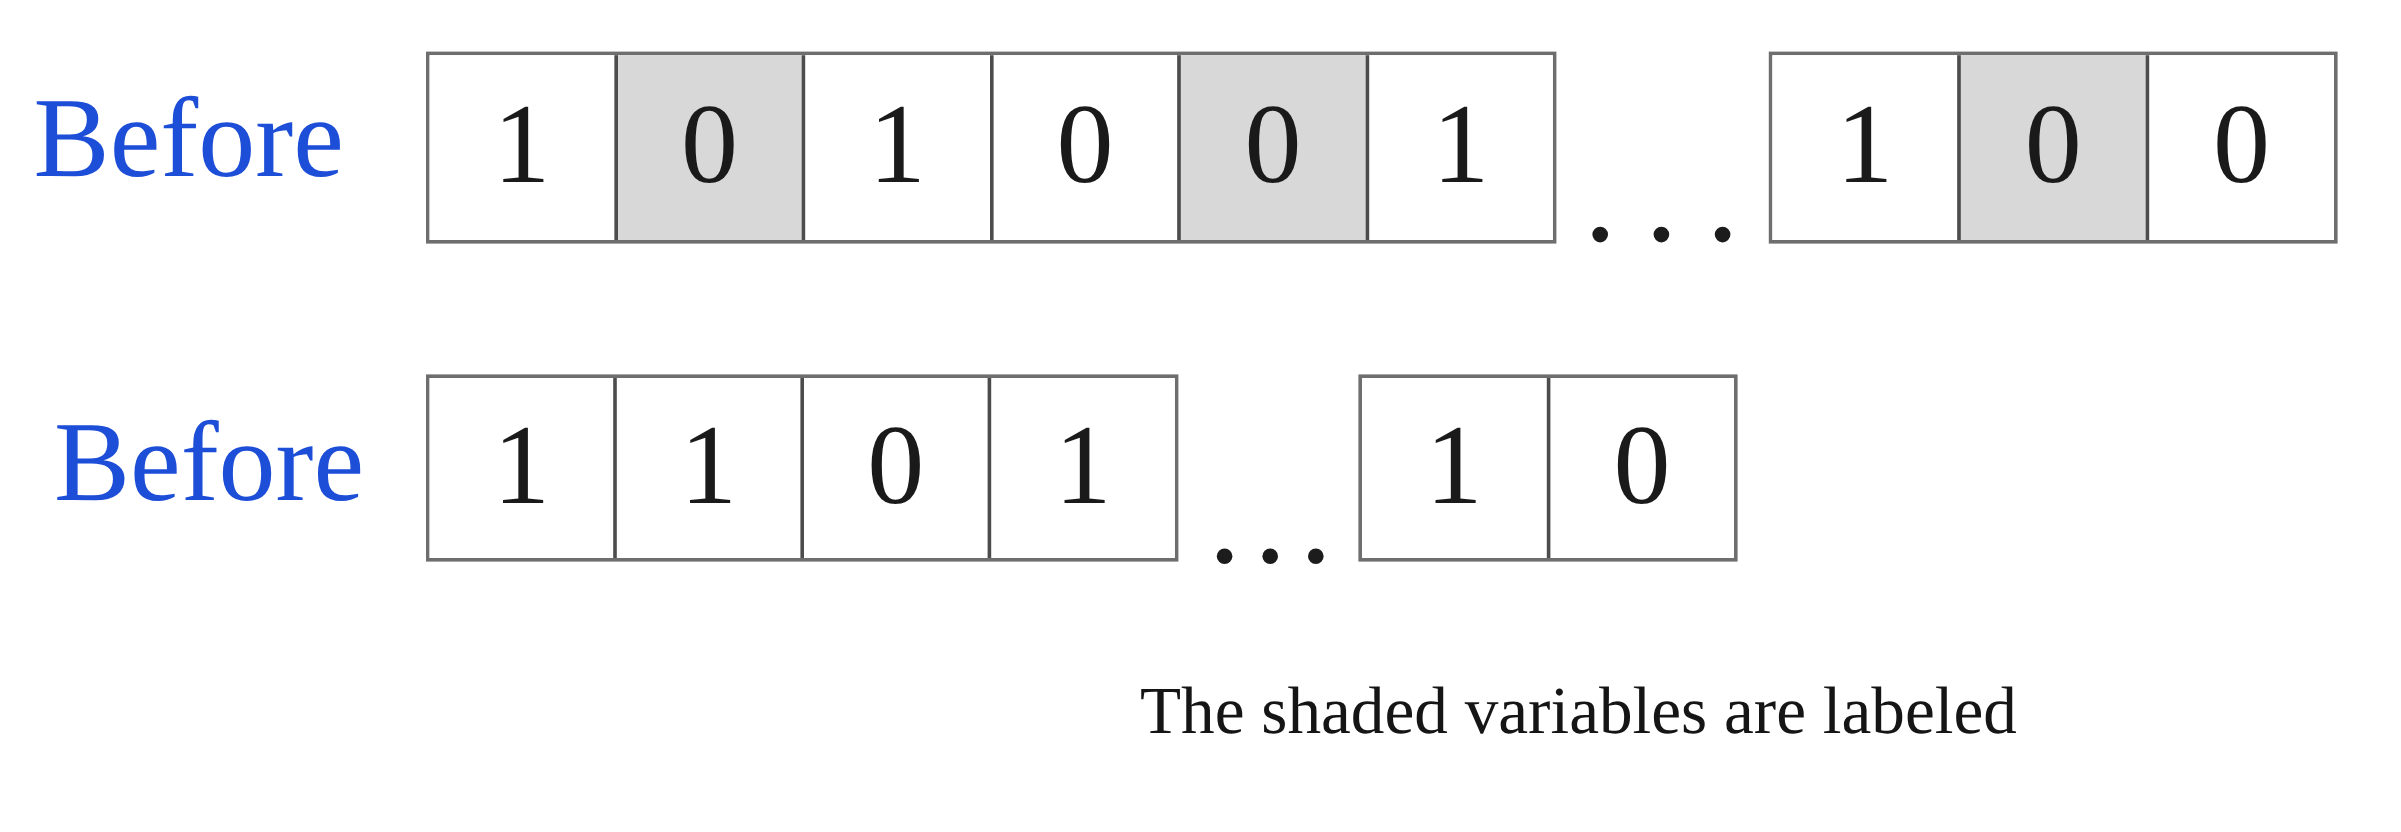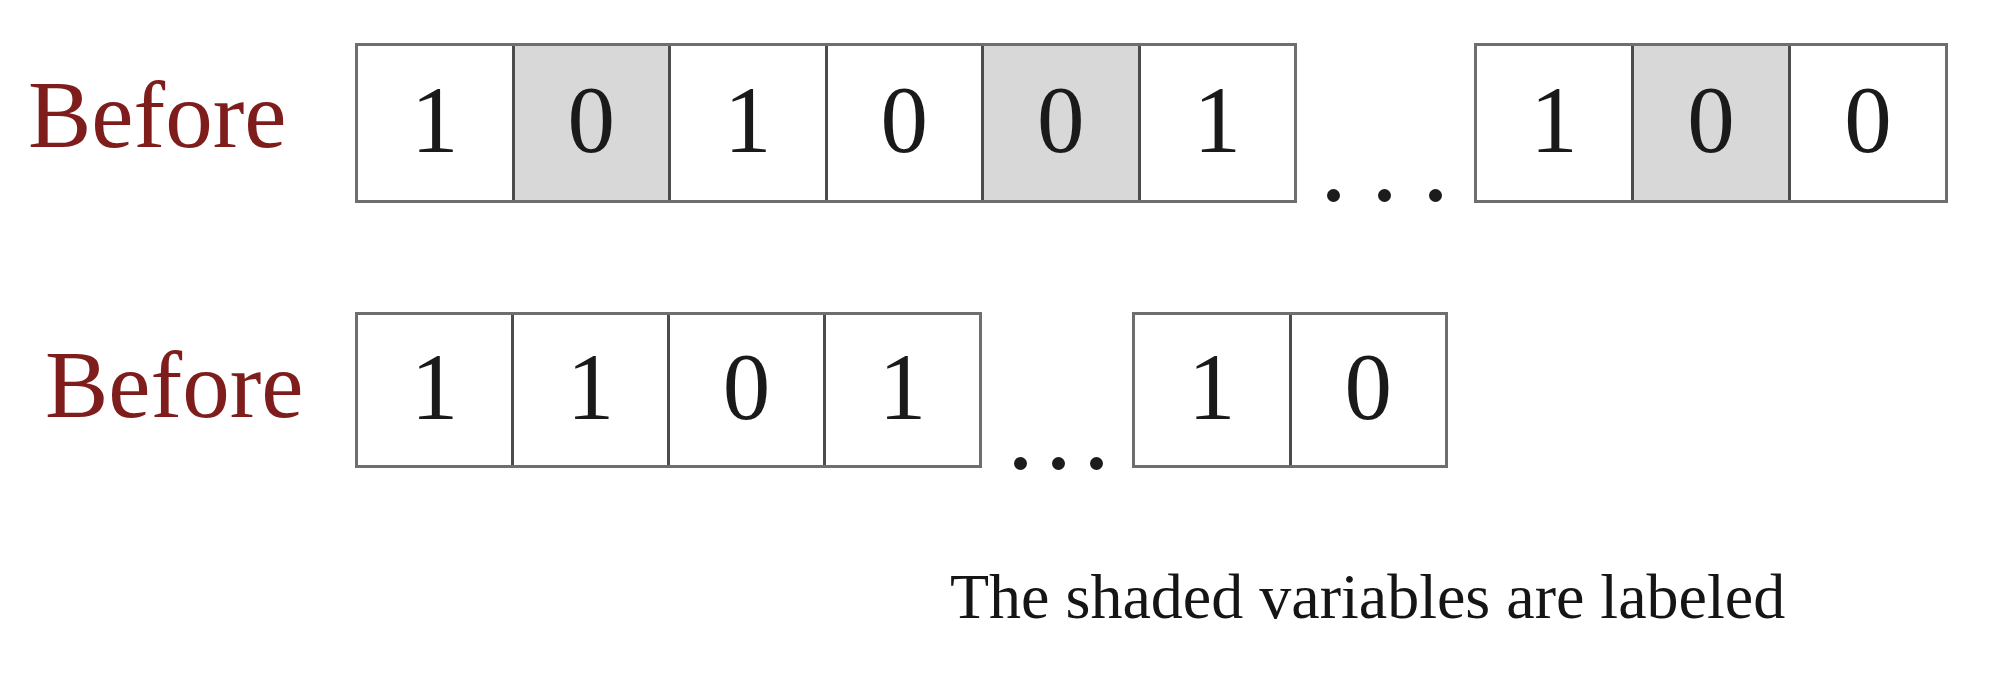--- a/index.html
+++ b/index.html
@@ -9,21 +9,21 @@
     position: relative;
     font-family: "Liberation Serif", "DejaVu Serif", serif;
     color: #111111;
     overflow: hidden;
   }
   .abs { position: absolute; }
   .row-label {
     font-size: 95px;
     line-height: 1;
     white-space: nowrap;
-    color: #7f1d1d;
+    color: #1d4ed8;
   }
   .cell-group {
     display: flex;
     box-sizing: border-box;
     border: 3px solid #6e6e6e;
     background: #ffffff;
   }
   .bit-cell {
     flex: 1 1 0;
     display: flex;
@@ -40,21 +40,21 @@
   .bit-cell:first-child { border-left: none; }
   .bit-cell.shaded { background: #d8d8d8; }
   .ellipsis { display: flex; gap: 38px; }
   .ellipsis.tight { gap: 25px; }
   .dot {
     width: 13px; height: 13px;
     background: #1c1c1c;
     border-radius: 50%;
   }
   .caption {
-    font-size: 64px;
+    font-size: 56px;
     line-height: 1;
     white-space: nowrap;
     color: #151515;
   }
 </style>
 </head>
 <body>
 
 <div class="abs row-label" style="left:28px; top:68px;">Before</div>
 

